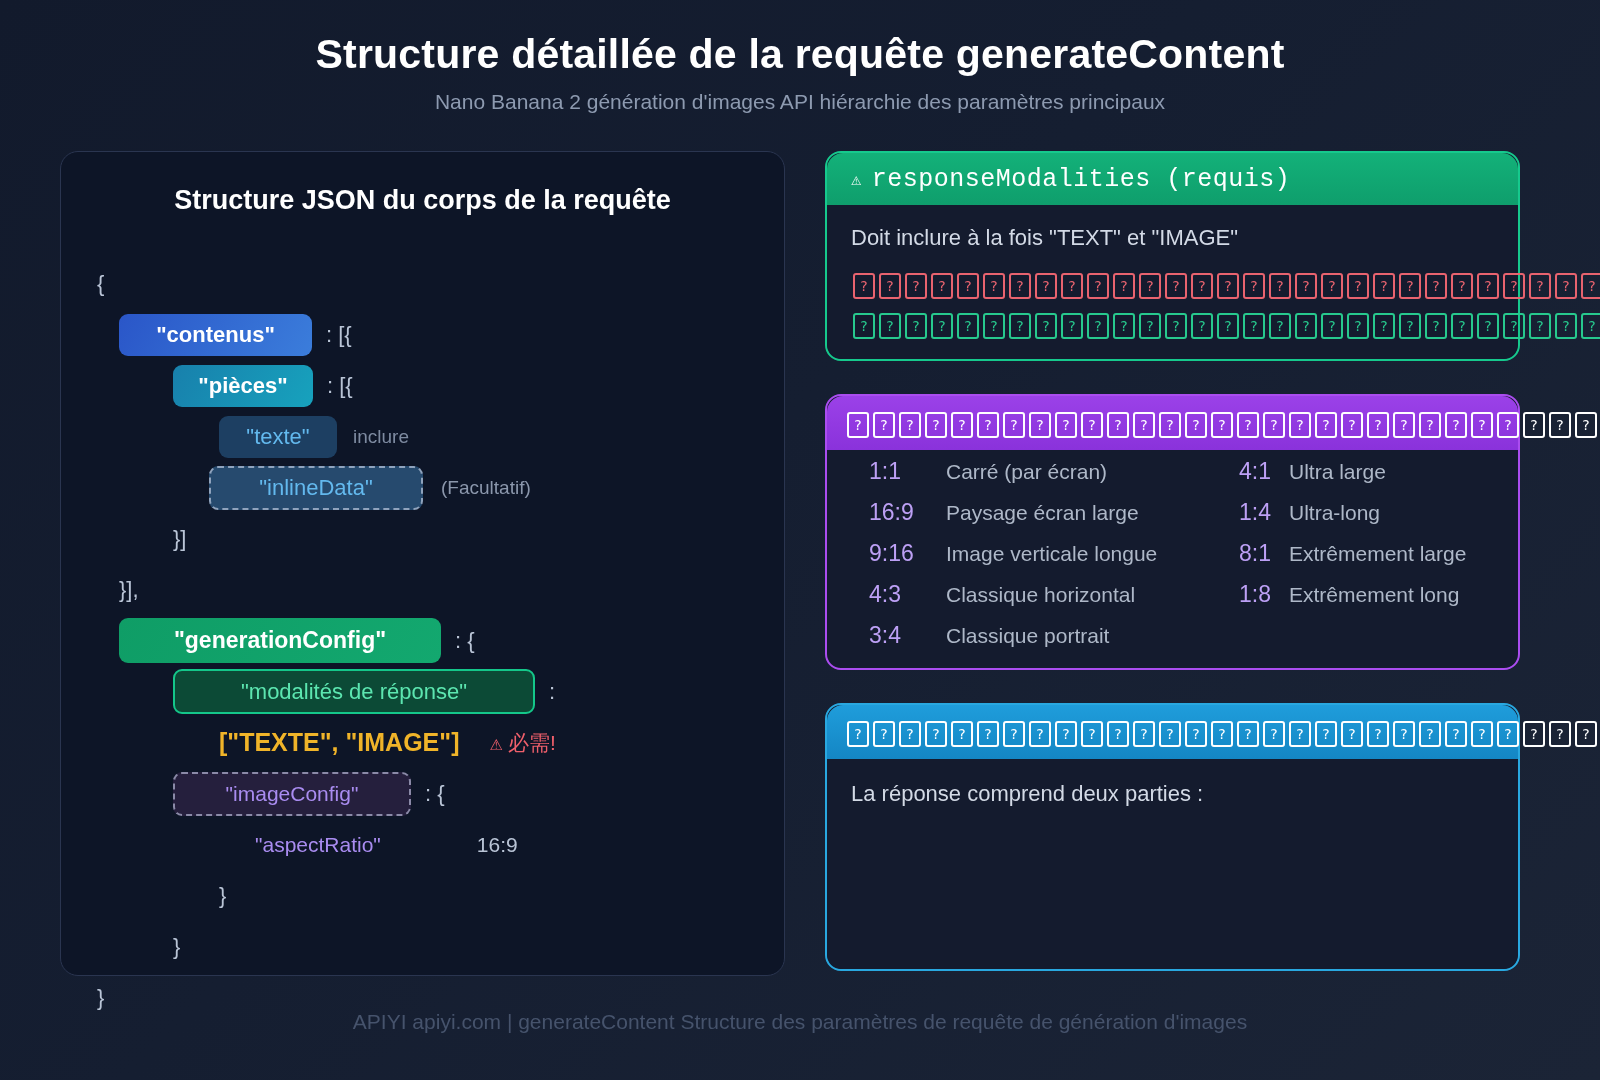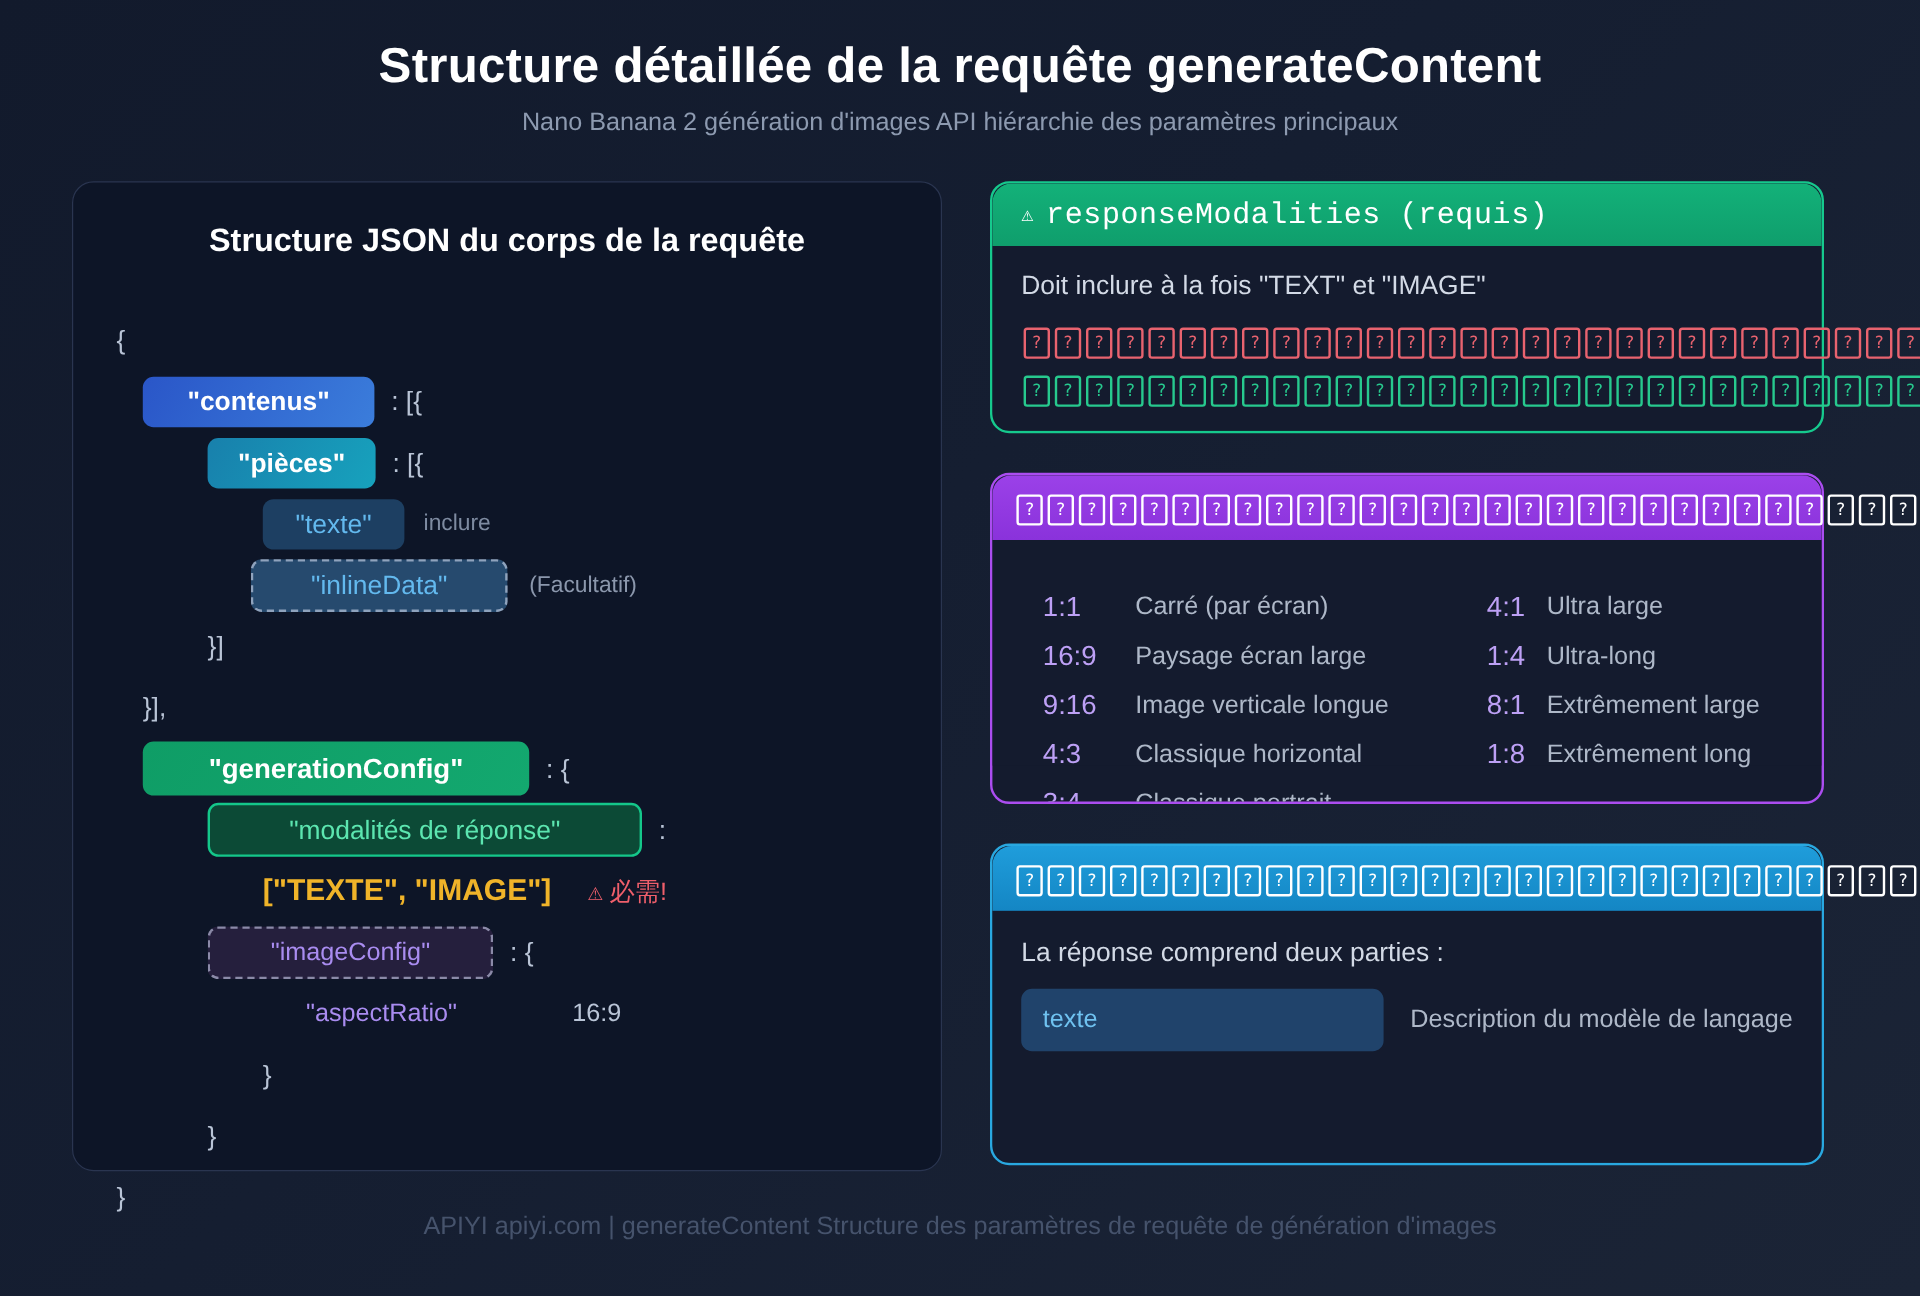--- a/index.html
+++ b/index.html
@@ -207,21 +207,21 @@
     top:248px;
     height:276px;
     border:2px solid #ab4df0;
     background:#141b2e;
   }
   .card-purple .card-head{
     background:linear-gradient(180deg,#9b41e8 0%,#8a32db 100%);
     height:54px;
     padding:0 20px;
   }
-  .card-purple .card-body{ height:188px; padding-top:42px; }
+  .card-purple .card-body{ height:188px; padding-top:8px; }
 
   .ratio-grid{
     display:grid;
     grid-template-columns:95px 275px 68px auto;
     row-gap:14px;
     align-items:center;
   }
   .ratio-key{
     color:#bda0f5;
     font-size:23px;
@@ -534,24 +534,20 @@
         </div>
     </div>
 
     <div class="card card-blue">
       <div class="card-inner">
         <div class="card-head"></div>
         <div class="card-body">
           <div class="btext">La réponse comprend deux parties :</div>
 
 
-          <div class="resp-row">
-            <div class="chip chip-blue">texte</div>
-            <div class="chip-desc">Description du modèle de langage</div>
-          </div>
         </div>
       </div>
       <div class="tofu-row tofu-white" style="position:absolute;left:20px;top:14px;">
           <span class="tofu">?</span>
           <span class="tofu">?</span>
           <span class="tofu">?</span>
           <span class="tofu">?</span>
           <span class="tofu">?</span>
           <span class="tofu">?</span>
           <span class="tofu">?</span>

